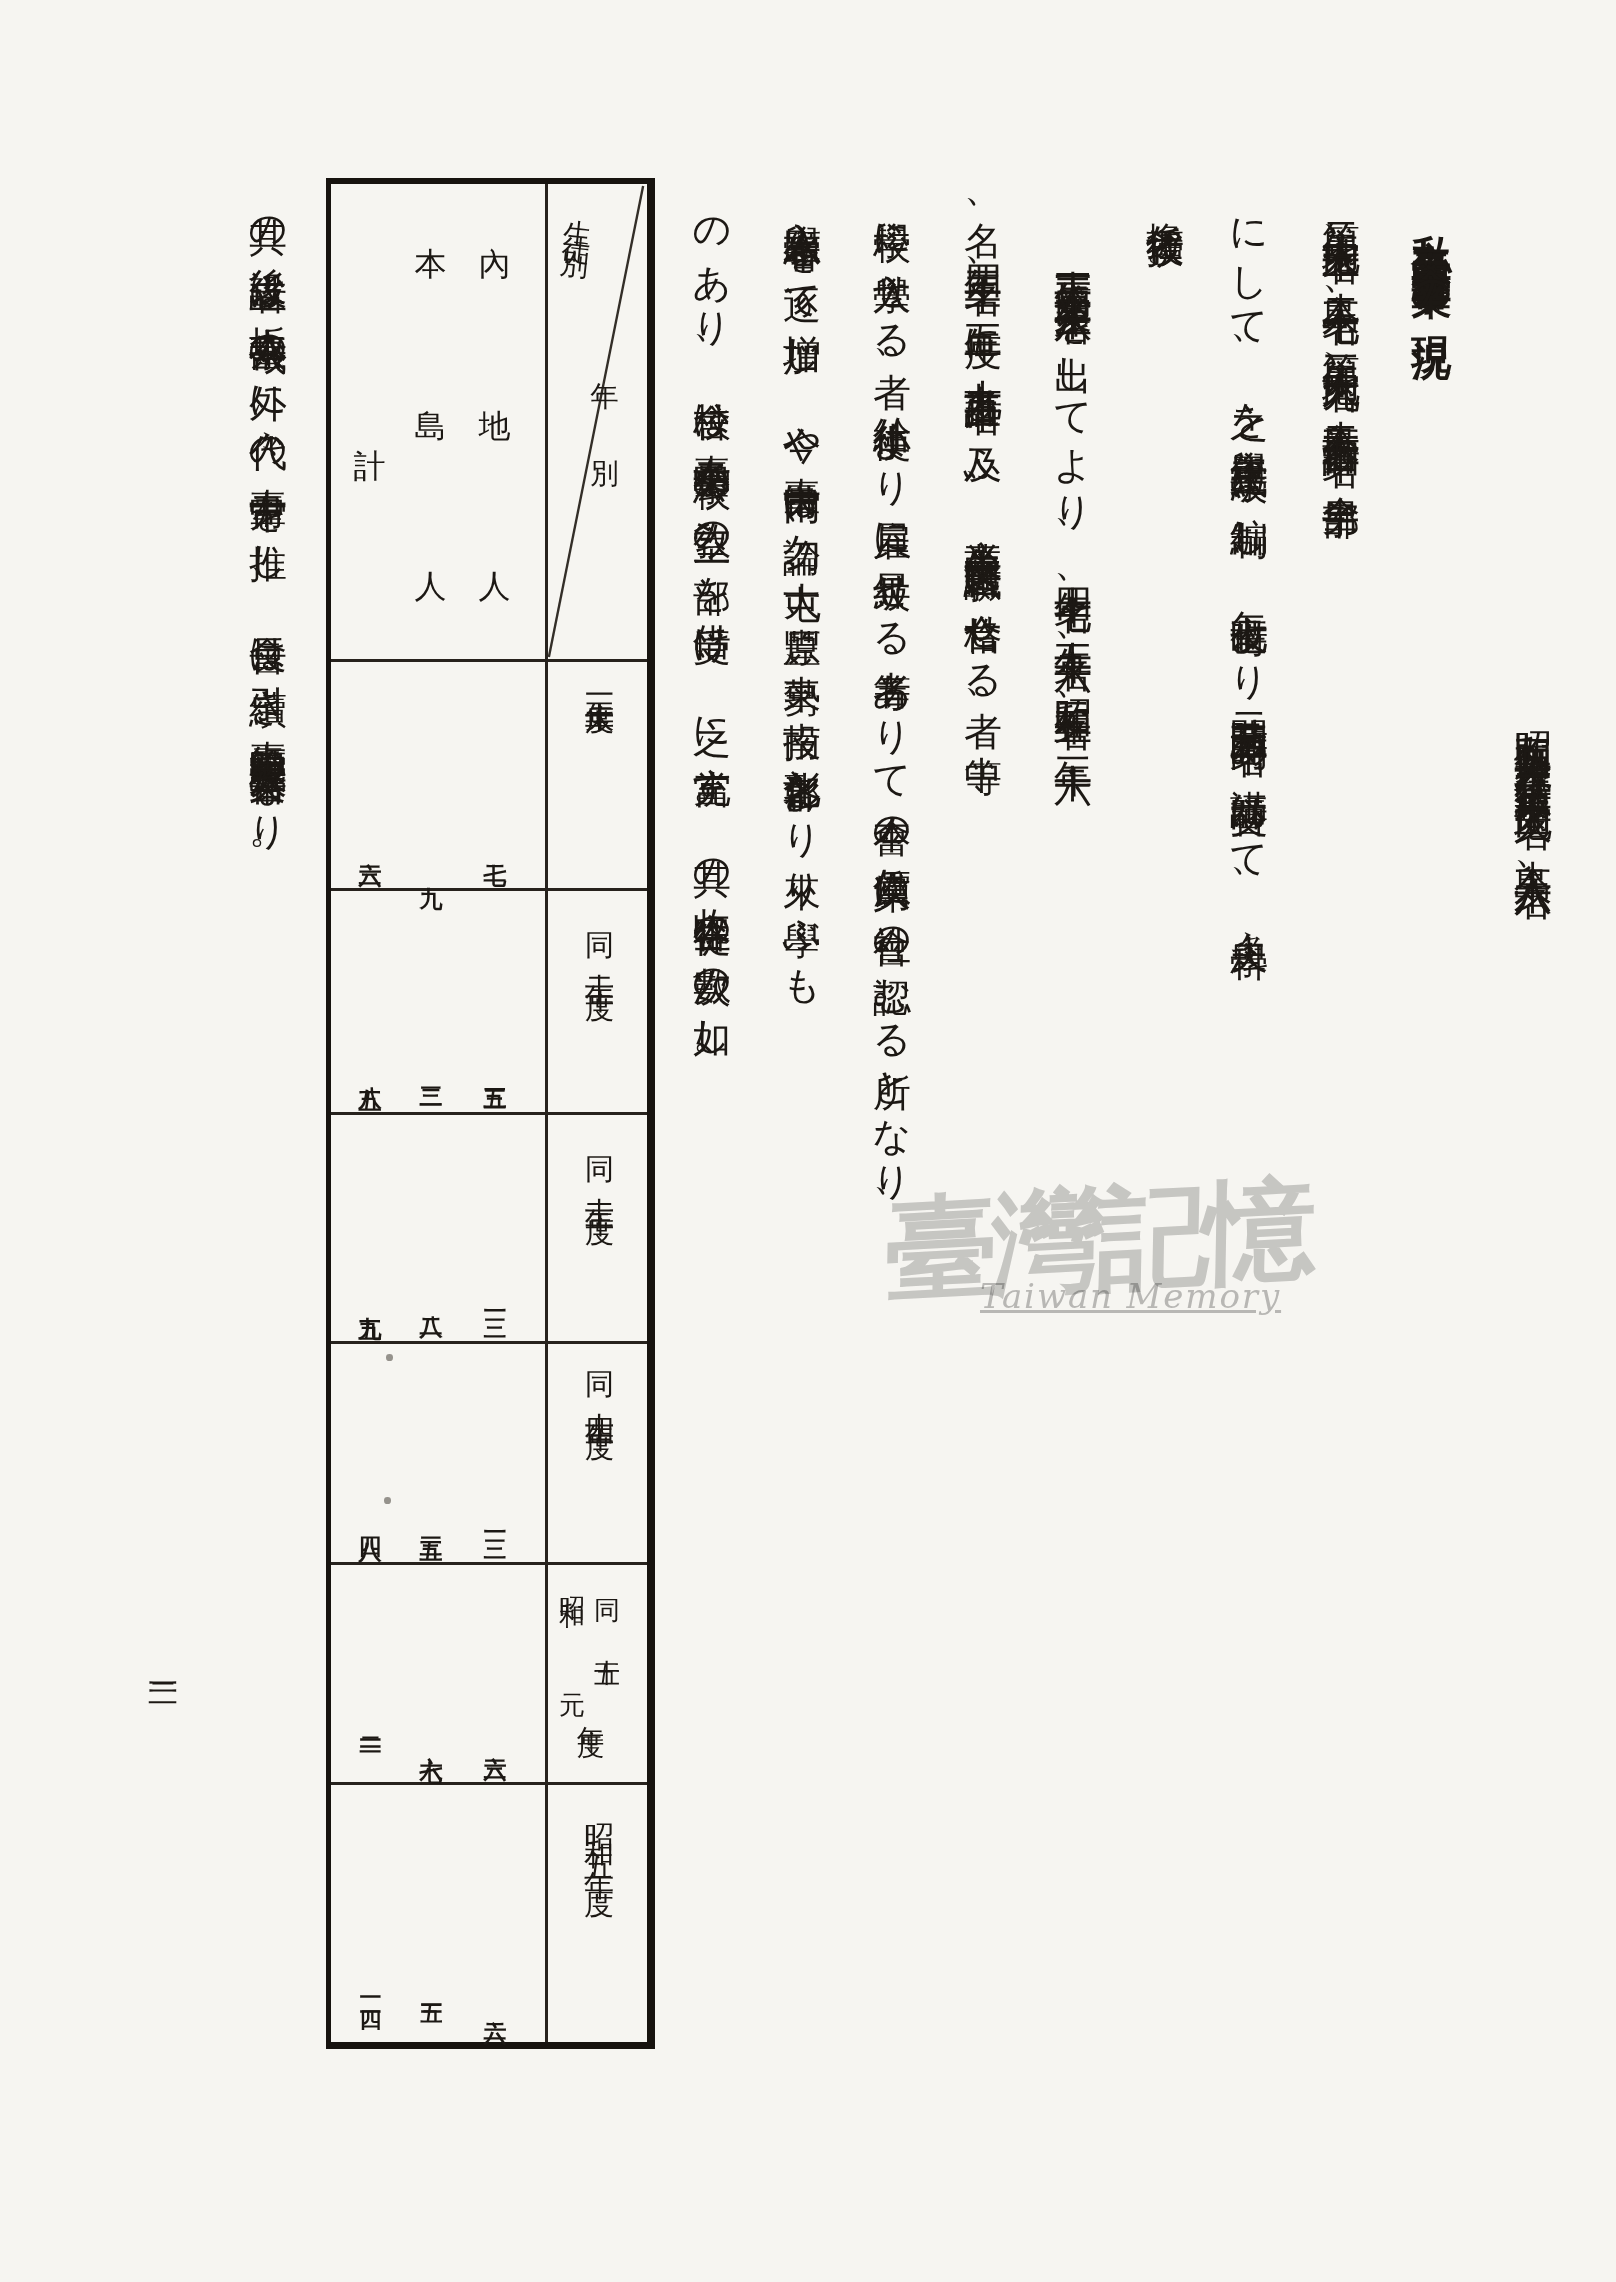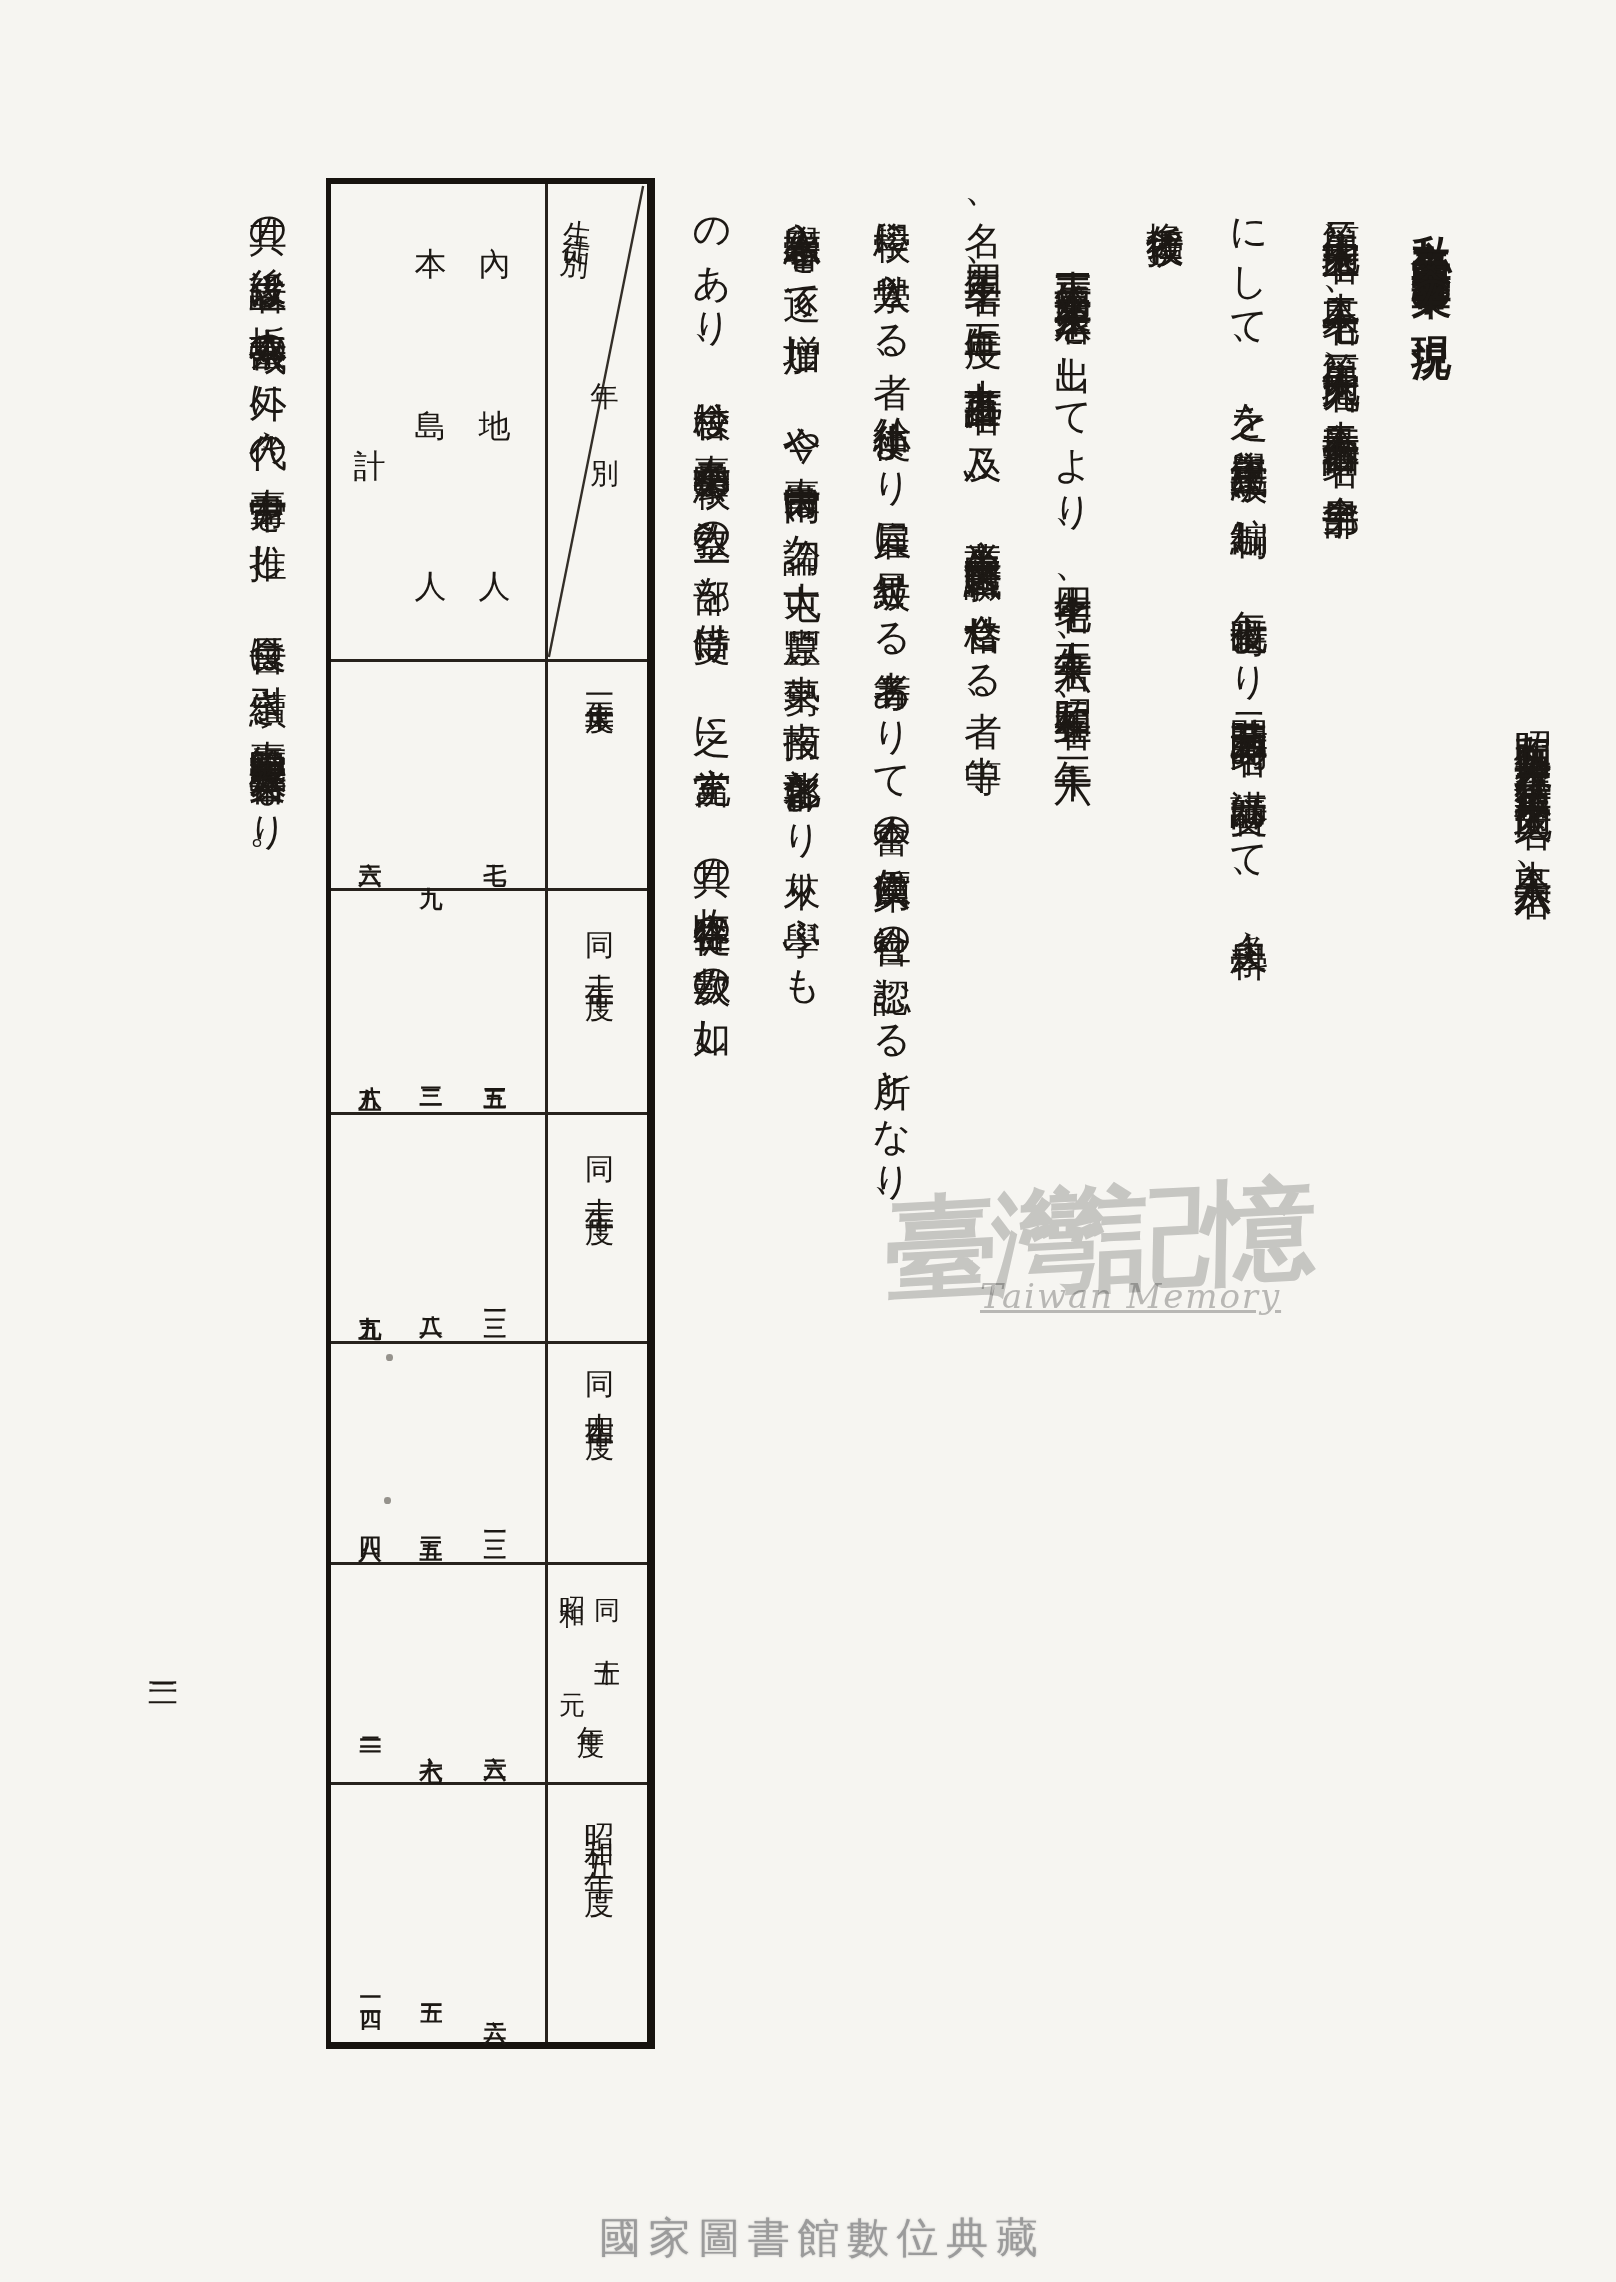--- a/index.html
+++ b/index.html
@@ -115,19 +115,18 @@
     <div class="vtext yearlabel" style="top:1615px;font-size:30px;letter-spacing:16px;">昭和五年度</div>
     <div class="vtext num" style="left:148px;top:1822px;">二六</div>
     <div class="vtext num3" style="left:84px;top:1817px;">一一五</div>
     <div class="vtext num3" style="left:23px;top:1817px;">一四一</div>
   </div>
 
   <div class="vtext" id="page-number">二一一</div>
 
   <div id="wm-cjk">臺灣記憶</div>
   <div id="wm-latin">Taiwan Memory</div>
-  <div id="footer-caption">國家圖書館數位典藏</div>
 
   <div class="speck" style="left:386px;top:1354px;"></div>
   <div class="speck" style="left:384px;top:1497px;"></div>
 
 </div>
 
 
 </body></html>

